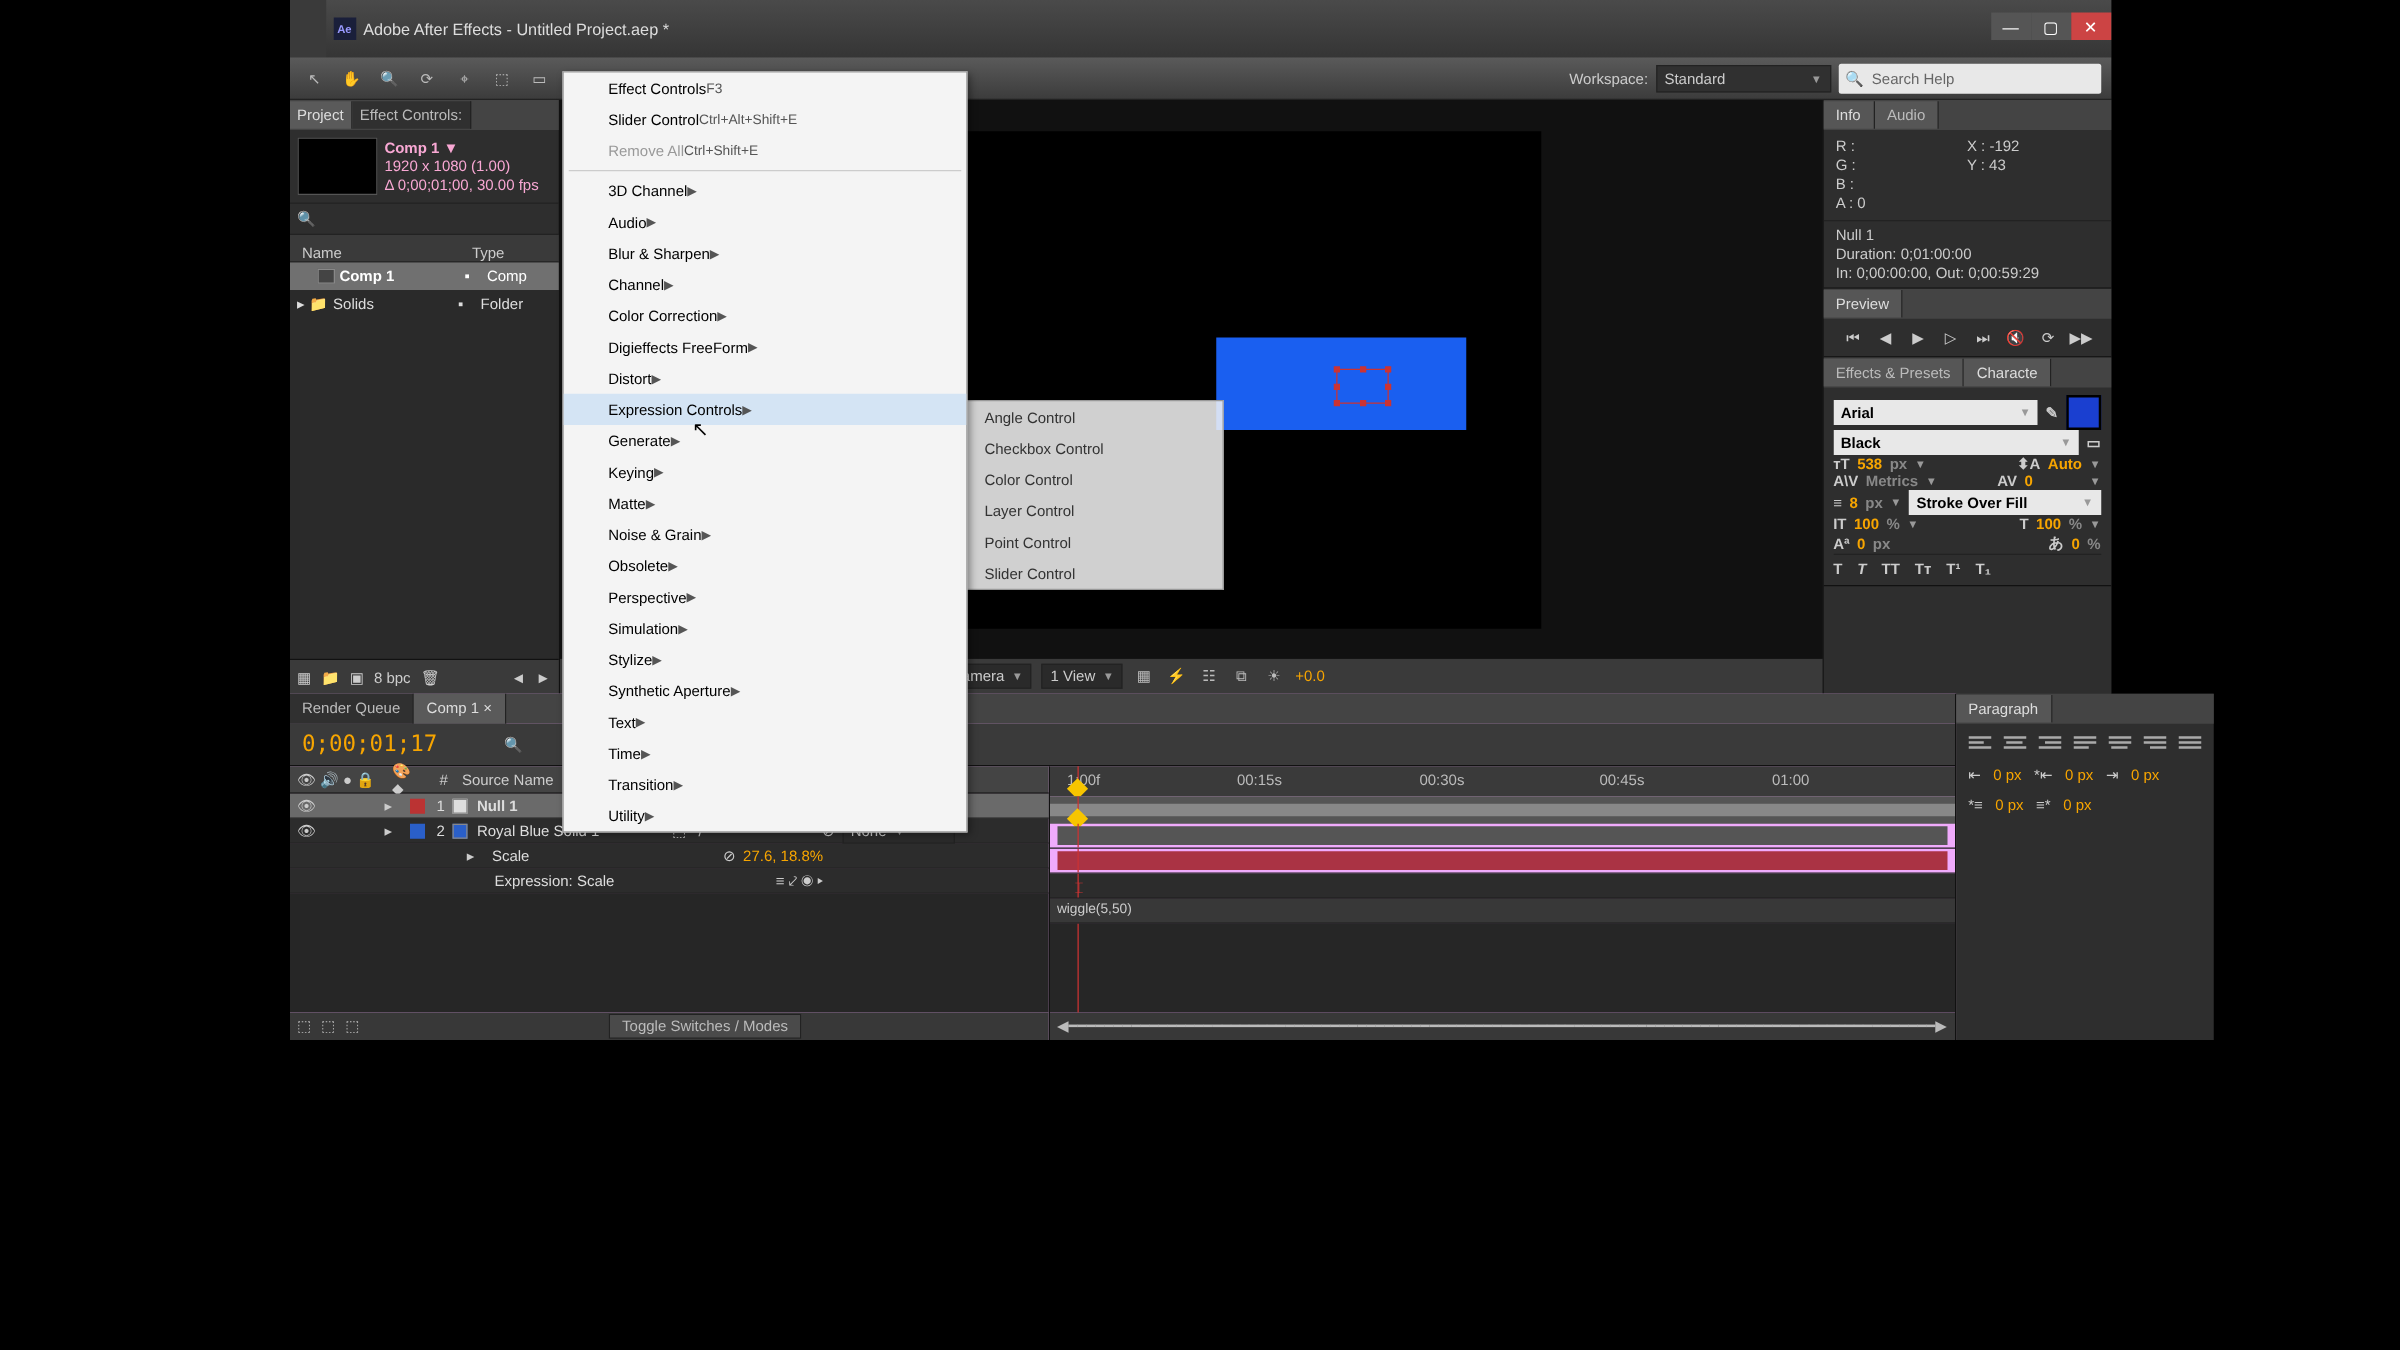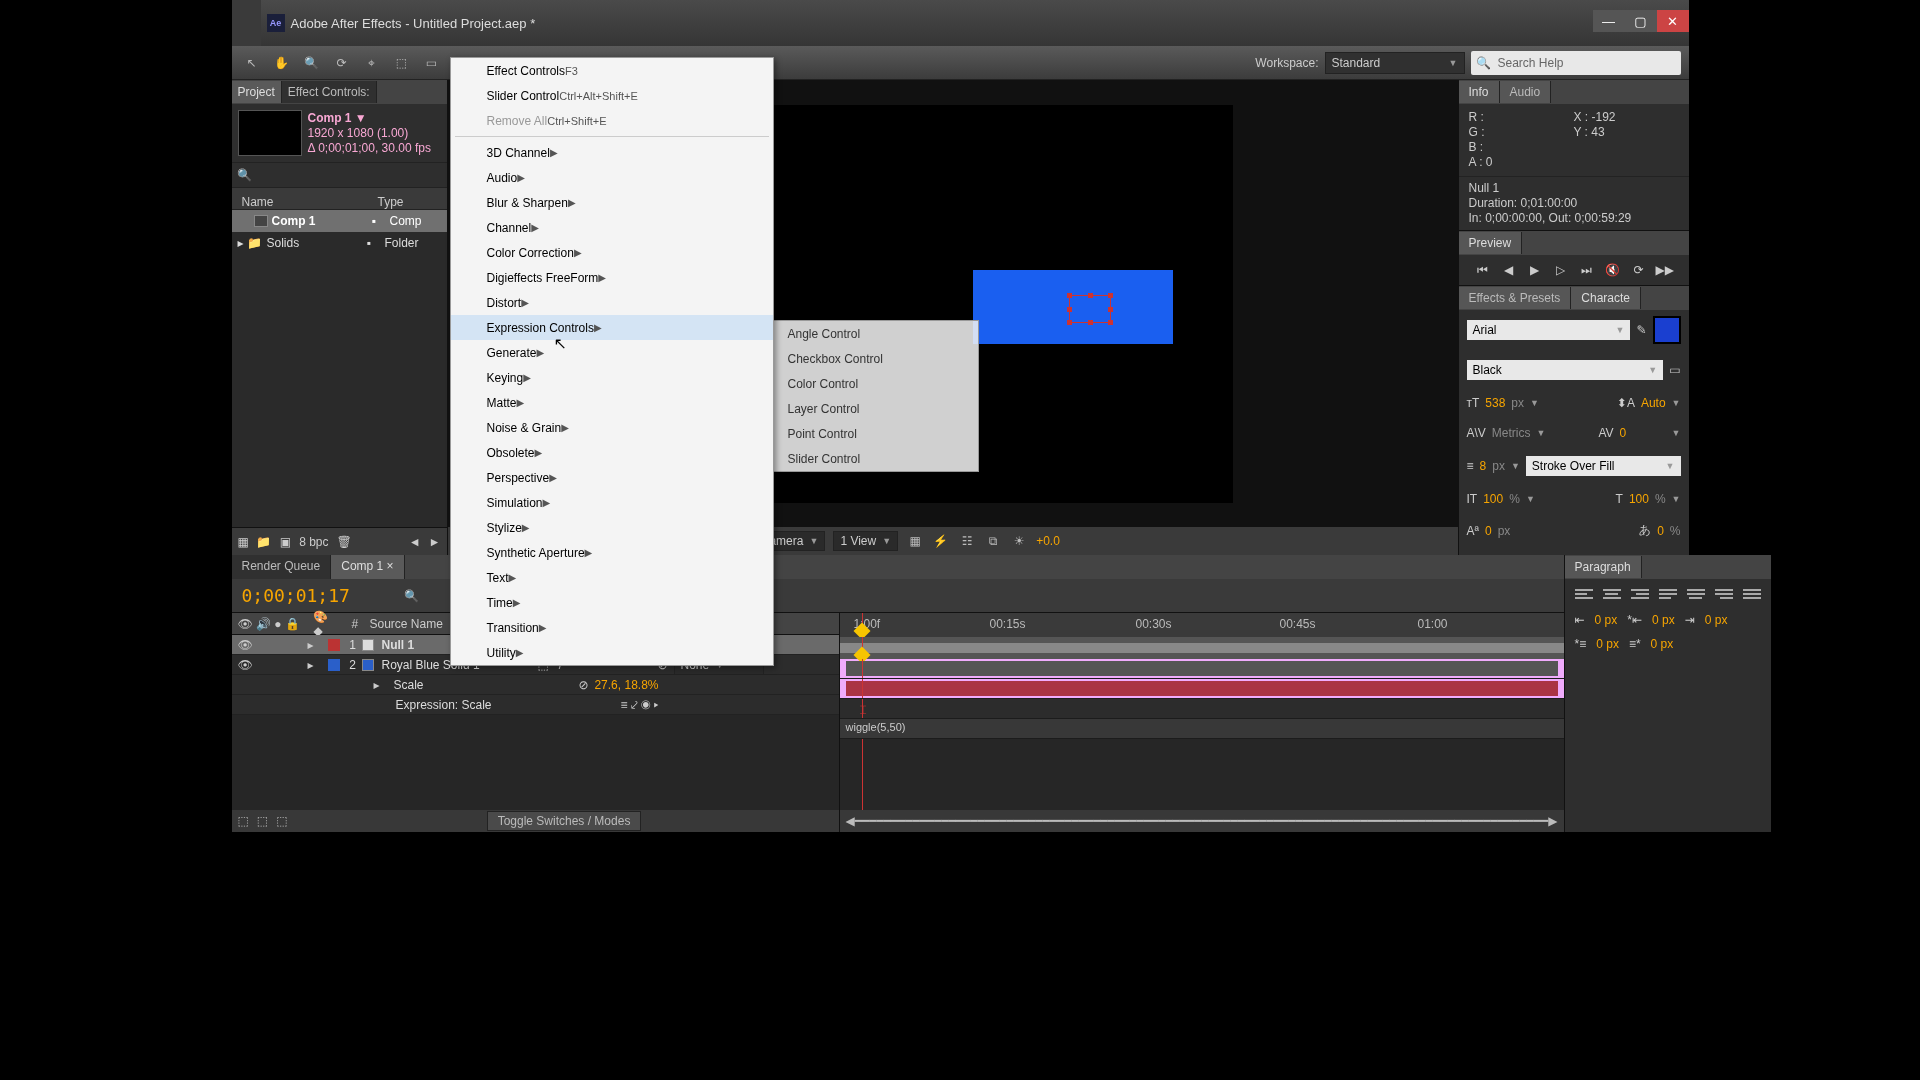--- a/index.html
+++ b/index.html
@@ -65,21 +65,21 @@
 .rightcol{width:230px;background:#2e2e2e;display:flex;flex-direction:column;}
 .rpanel{border-bottom:1px solid #111;}
 .rhead{height:24px;background:#444;display:flex;align-items:center;color:#ccc;}
 .rhead .tab{background:#565656;}
 .infogrid{padding:6px 10px;color:#ccc;display:grid;grid-template-columns:1fr 1fr;font-size:11px;line-height:15px;}
 .infosolid{padding:4px 10px;color:#ccc;font-size:11px;line-height:15px;border-top:1px solid #222;}
 
 .previewbtns{display:flex;align-items:center;justify-content:center;gap:8px;padding:8px;color:#ccc;}
 .pbtn{width:18px;text-align:center;}
 
-.charbody{padding:6px 8px;display:flex;flex-direction:column;gap:16px;color:#ccc;font-size:11px;}
+.charbody{padding:6px 8px;display:flex;flex-direction:column;gap:0;color:#ccc;font-size:11px;font-weight:bold;}
 .charrow{display:flex;align-items:center;gap:6px;}
 .csel{flex:1;height:20px;background:#e8e8e8;color:#000;display:flex;align-items:center;padding:0 6px;justify-content:space-between;}
 .swatch{width:28px;height:28px;background:#1a3fd0;border:2px solid #000;}
 .orange{color:#f7a500;}
 .clabel{color:#888;}
 .csmall{width:46px;}
 
 
 .bottomrow{display:flex;flex:1;min-height:0;}
 .timeline{flex:1;background:#f0abfc;display:flex;flex-direction:column;border-right:1px solid #111;}

